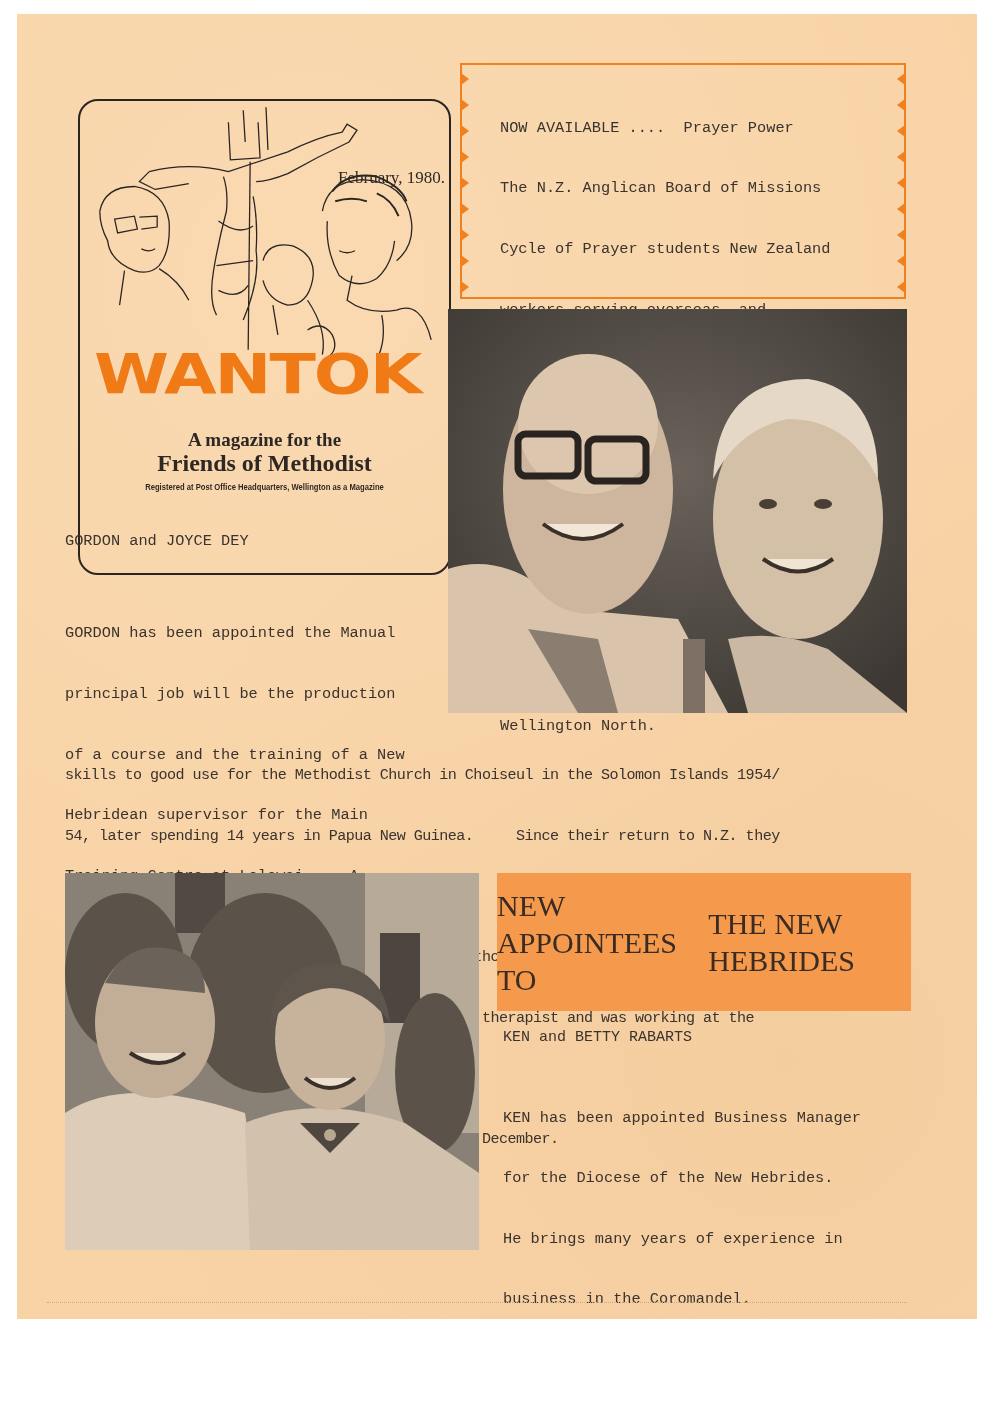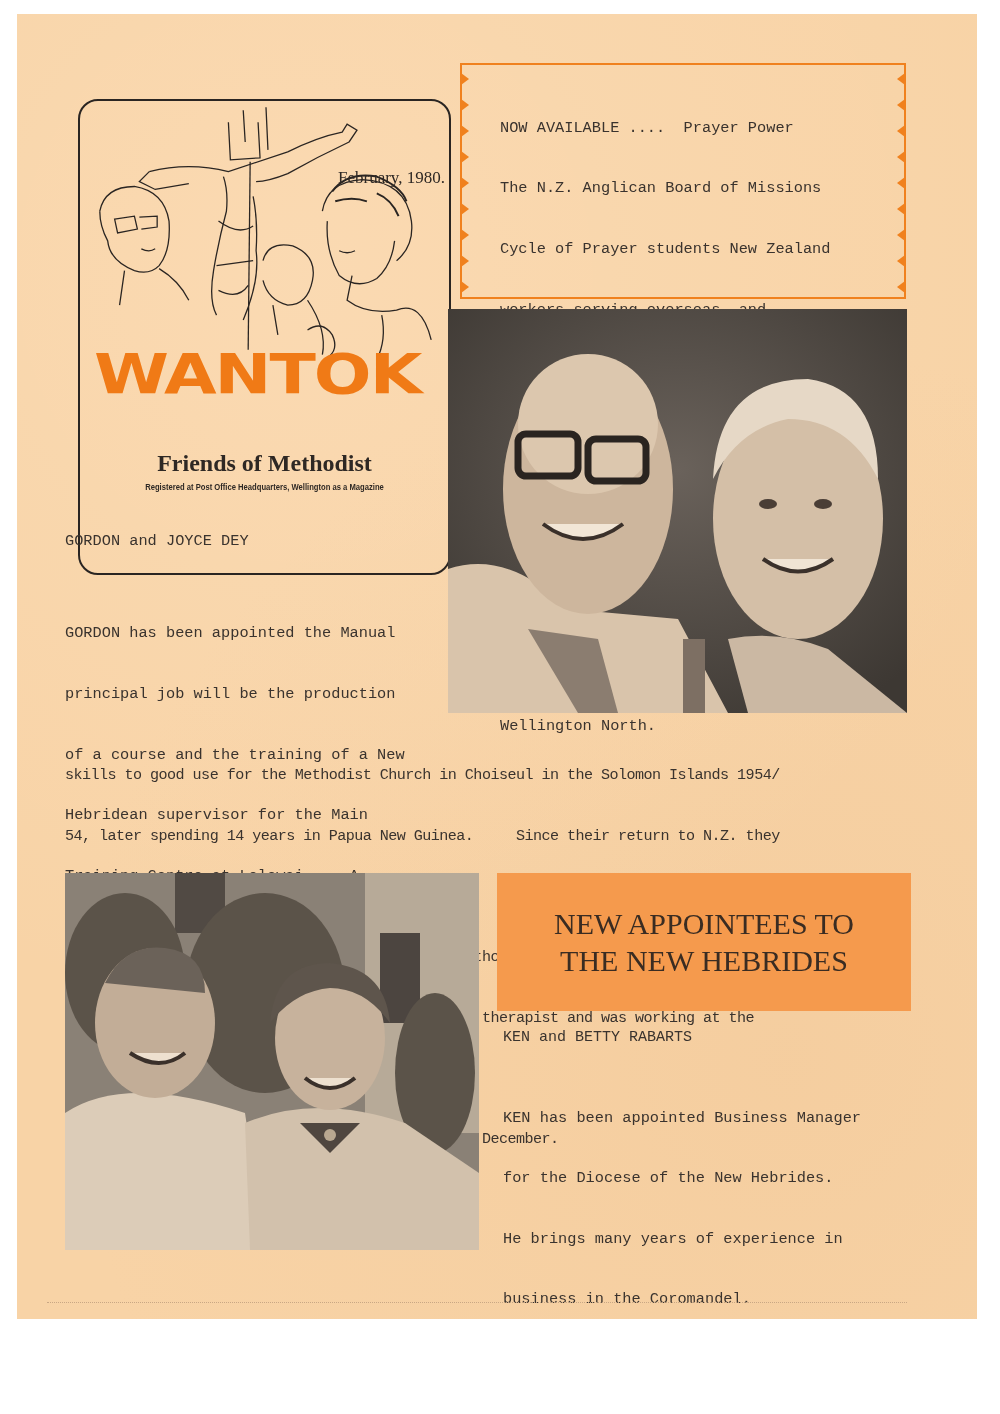--- a/index.html
+++ b/index.html
@@ -66,21 +66,21 @@
   .article { position:absolute; font-size:15.3px; line-height:20.2px; white-space:pre; }
   .article p { margin:0; }
   .a1-head { left:64px; top:543px; }
   .a1-body { left:64px; top:583px; }
   .a1-wide { left:64px; top:726px; font-size:15.1px; letter-spacing:-0.55px; }
 
   
   .banner {
     position:absolute; left:497px; top:873px; width:414px; height:138px;
     background:#f59a4d;
-    display:flex; flex-direction:column; justify-content:center; align-items:center;
+    display:flex; flex-direction:row; justify-content:center; align-items:center;
   }
   .banner span { font-size:30px; color:#3a2c22; line-height:37px; letter-spacing:0px; }
 
   .a2-head { left:503px; top:1028px; font-size:15px; }
   .a2-body { left:503px; top:1068px; font-size:15.3px; line-height:20.1px; }
 
   .footer-rule {
     position:absolute; left:30px; top:1302px; width:860px; height:1px;
     border-top:1px dotted #c9a784;
   }
@@ -110,20 +110,21 @@
       <path d="M195 205 L200 235 M230 200 Q250 230 245 255"></path>
 
       <path d="M245 110 Q250 80 285 78 Q330 80 335 120 Q338 145 320 160"></path>
       <path d="M255 90 Q270 70 300 75 Q325 85 330 100 M258 100 Q275 95 290 100 M300 92 Q315 98 322 115" stroke-width="2"></path>
       <path d="M250 120 Q248 150 262 175 Q280 190 300 178 Q315 165 318 140"></path>
       <path d="M262 150 Q270 154 278 150 M275 175 L270 200 Q290 215 320 210 Q345 200 355 240"></path>
       <path d="M230 230 Q245 220 255 235 Q262 250 250 258 M305 215 Q310 240 300 260"></path>
     </svg>
     <div class="date serif">February, 1980.</div>
     <div class="logo">WANTOK</div>
+    <div class="tagline serif">A magazine for the</div>
     <div class="subtitle serif">Friends of Methodist</div>
     <div class="registered">Registered at Post Office Headquarters, Wellington as a Magazine</div>
   </div>
 
   <div class="notice" style="left:443px; top:49px;">
     <svg class="teeth-left" viewBox="0 0 8 226" preserveAspectRatio="none">
       <g fill="#f0811e">
         <polygon points="0,4 8,10 0,16"></polygon>
           <polygon points="0,30 8,36 0,42"></polygon>
           <polygon points="0,56 8,62 0,68"></polygon>

